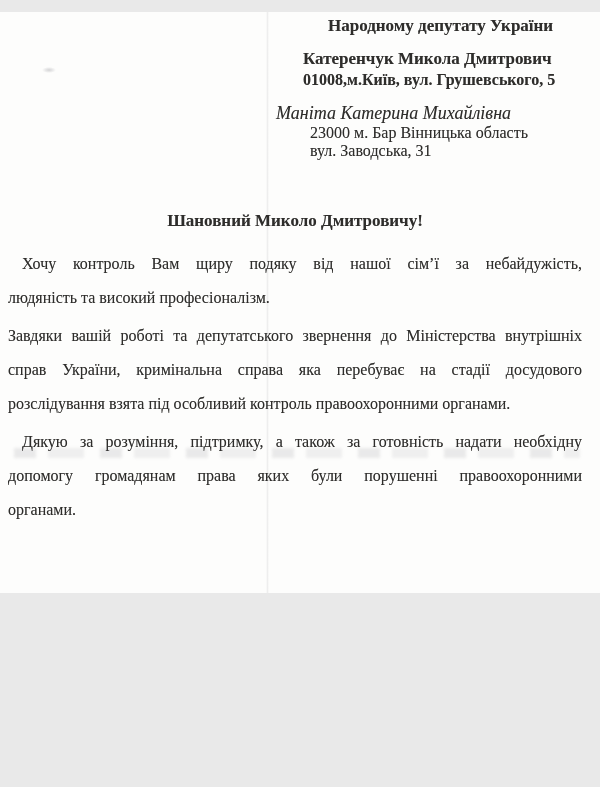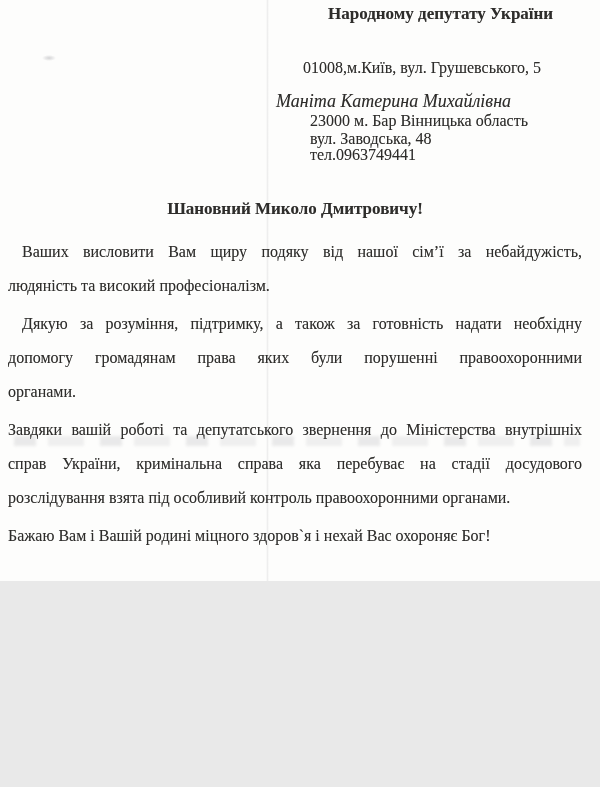--- a/index.html
+++ b/index.html
@@ -4,21 +4,21 @@
 <style>
   :root{
     --ink:#2e2d2b;
     --sig:#3c63ab;
     --paper:#fdfdfc;
   }
   html,body{margin:0;padding:0;background:#e9e9e9;}
   .page{
     position:relative;
     width:600px;height:581px;
-    margin:0 auto;
+    margin:12px auto;
     background:var(--paper);
     overflow:hidden;
     font-family:"Liberation Serif","DejaVu Serif",serif;
     color:var(--ink);
     text-shadow:0 0 .4px rgba(40,40,40,.35);
   }
   
   .crease{
     position:absolute;left:266px;top:0;width:3px;height:787px;
     background:linear-gradient(90deg,rgba(150,150,155,0) 0%,rgba(150,150,155,.14) 50%,rgba(150,150,155,0) 100%);
@@ -33,21 +33,21 @@
     position:absolute;left:14px;top:436px;width:566px;height:10px;
     background:repeating-linear-gradient(90deg,
       rgba(125,125,132,.55) 0 22px, rgba(125,125,132,0) 22px 34px,
       rgba(125,125,132,.4) 34px 70px, rgba(125,125,132,0) 70px 86px);
     opacity:.28;filter:blur(1.5px);
   }
   
   .hdr{position:absolute;white-space:nowrap;}
   .hdr-recipient-title{left:328px;top:4px;font-size:17px;font-weight:bold;}
   .hdr-recipient-name{left:303px;top:37px;font-size:17px;font-weight:bold;}
-  .hdr-recipient-addr{left:303px;top:59px;font-size:16px;}
+  .hdr-recipient-addr{left:303px;top:59px;font-size:16px;font-weight:bold;}
   .hdr-sender-name{left:276px;top:91px;font-size:18px;font-weight:normal;font-style:italic;}
   .hdr-sender-a1{left:310px;top:112px;font-size:16px;}
   .hdr-sender-a2{left:310px;top:130px;font-size:16px;}
   .hdr-sender-phone{left:310px;top:146px;font-size:16px;}
   
   .body-flow{
     position:absolute;left:8px;top:192px;width:574px;
     font-size:16px;line-height:34px;
   }
   .salutation{
@@ -66,46 +66,43 @@
 </style>
 </head>
 <body>
 
 <div class="page">
 
   <div class="crease"></div>
   <div class="speck"></div>
 
   <div class="hdr hdr-recipient-title">Народному депутату України</div>
+  <div class="hdr hdr-recipient-name">Катеренчук Микола Дмитрович</div>
   <div class="hdr hdr-recipient-addr">01008,м.Київ, вул. Грушевського, 5</div>
 
   <div class="hdr hdr-sender-name">Маніта Катерина Михайлівна</div>
   <div class="hdr hdr-sender-a1">23000 м. Бар Вінницька область</div>
-  <div class="hdr hdr-sender-a2">вул. Заводська, 48</div>
-  <div class="hdr hdr-sender-phone">тел.0963749441</div>
+  <div class="hdr hdr-sender-a2">вул. Заводська, 31</div>
 
   <div class="body-flow">
     <div class="salutation">Шановний Миколо Дмитровичу!</div>
     <div>
         <div class="para p-first-indent">
-          <div class="jline">Ваших висловити Вам щиру подяку від нашої сім’ї за небайдужість,</div>
+          <div class="jline">Хочу контроль Вам щиру подяку від нашої сім’ї за небайдужість,</div>
           <div class="jline jline-last">людяність та високий професіоналізм.</div>
-        </div>
-        <div class="para p-first-indent">
-          <div class="jline">Дякую за розуміння, підтримку, а також за готовність надати необхідну</div>
-          <div class="jline">допомогу громадянам права яких були порушенні правоохоронними</div>
-          <div class="jline jline-last">органами.</div>
         </div>
         <div class="para">
           <div class="jline">Завдяки вашій роботі та депутатського звернення до Міністерства внутрішніх</div>
           <div class="jline">справ України, кримінальна справа яка перебуває на стадії досудового</div>
           <div class="jline jline-last">розслідування взята під особливий контроль правоохоронними органами.</div>
         </div>
-        <div class="para">
-          <div class="jline jline-last">Бажаю Вам і Вашій родині міцного здоров`я і нехай Вас охороняє Бог!</div>
+        <div class="para p-first-indent">
+          <div class="jline">Дякую за розуміння, підтримку, а також за готовність надати необхідну</div>
+          <div class="jline">допомогу громадянам права яких були порушенні правоохоронними</div>
+          <div class="jline jline-last">органами.</div>
         </div>
       </div>
   </div>
 
   <div class="ghost"></div>
 
   <div class="closing-row">З повагою Маніта Катерина Михайлівна</div>
 
   <svg class="signature-svg" width="160" height="92" viewBox="0 0 160 92" fill="none">
     <path d="M50 75 L112 71" stroke="#3f3e3c" stroke-width="1.6" stroke-linecap="round"></path>

